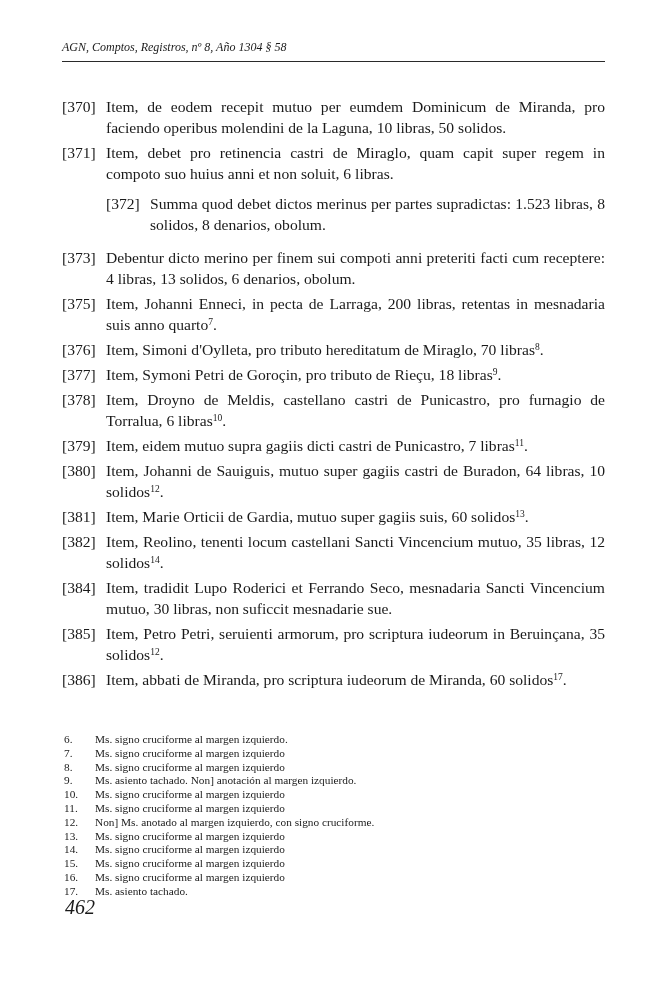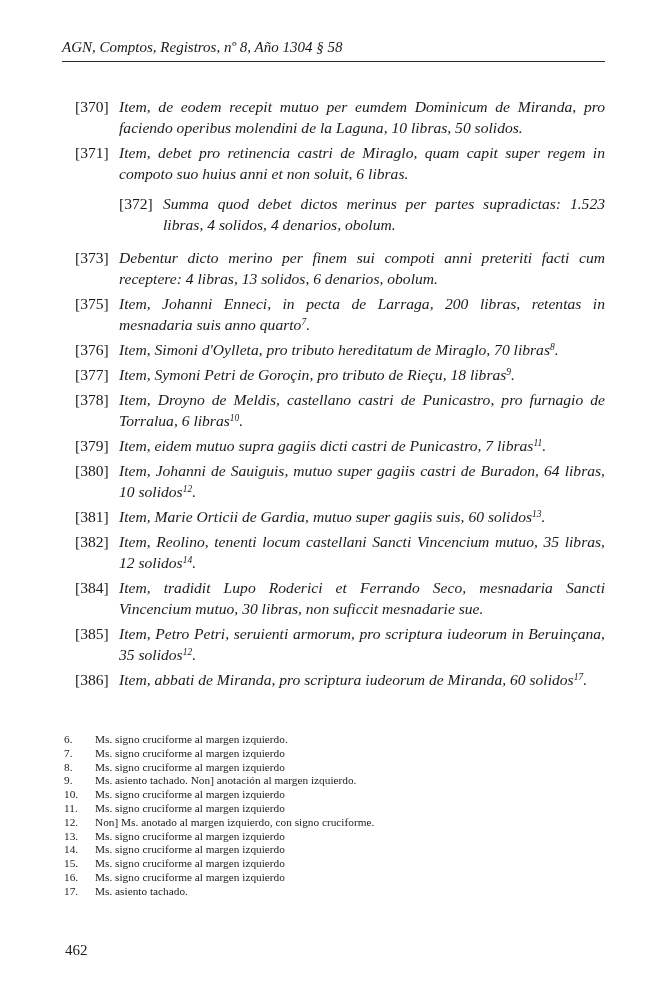--- a/index.html
+++ b/index.html
@@ -2,60 +2,60 @@
 <html><head>
 <meta charset="utf-8">
 <style>
   html, body { margin: 0; padding: 0; background: #ffffff; }
   body {
     width: 660px; height: 1000px; position: relative; overflow: hidden;
     font-family: "Liberation Serif", "DejaVu Serif", serif; color: #1a1a1a;
   }
   .running-head {
     position: absolute; left: 62px; top: 38px; width: 543px;
-    font-style: italic; font-size: 15px; line-height: 18px;
+    font-style: italic; font-size: 12px; line-height: 18px;
   }
   .head-rule {
     position: absolute; left: 62px; top: 61px; width: 543px; height: 0;
     border-top: 1.4px solid #2a2a2a;
   }
   .entries { position: absolute; left: 62px; top: 96px; width: 543px; }
   .entry {
     display: flex; font-size: 15.6px; line-height: 21px; margin-bottom: 4px;
     text-align: justify;
   }
-  .entry .num { flex: 0 0 44px; white-space: nowrap; margin-left: 13px; }
-  .entry .txt { flex: 1; text-align: justify; font-style: italic; }
+  .entry .num { flex: 0 0 44px; white-space: nowrap; }
+  .entry .txt { flex: 1; text-align: justify; }
   .entry.sum { margin-left: 44px; margin-top: 9px; margin-bottom: 12px; }
   sup { font-size: 9.5px; line-height: 0; vertical-align: 5px; }
   .notes { position: absolute; left: 64px; top: 733px; width: 400px; }
   .note { display: flex; font-size: 11.3px; line-height: 13.8px; }
   .note .nn { flex: 0 0 31px; }
   .page-number {
-    position: absolute; left: 65px; top: 942px; font-size: 15px;
+    position: absolute; left: 65px; top: 896px; font-size: 20px; font-style: italic;
   }
 </style>
 </head>
 <body>
 
 <div class="running-head">AGN, Comptos, Registros, nº 8, Año 1304 § 58</div>
 <div class="head-rule"></div>
 
 <div class="entries">
   <div class="entry">
     <span class="num">[370]</span>
     <span class="txt"><span>Item, de eodem recepit mutuo per eumdem Dominicum de Miranda, pro faciendo operibus molendini de la Laguna, 10 libras, 50 solidos.</span></span>
   </div>
   <div class="entry">
     <span class="num">[371]</span>
     <span class="txt"><span>Item, debet pro retinencia castri de Miraglo, quam capit super regem in compoto suo huius anni et non soluit, 6 libras.</span></span>
   </div>
   <div class="entry sum">
     <span class="num">[372]</span>
-    <span class="txt"><span>Summa quod debet dictos merinus per partes supradictas: 1.523 libras, 4 solidos, 4 denarios, obolum.</span></span>
+    <span class="txt"><span>Summa quod debet dictos merinus per partes supradictas: 1.523 libras, 8 solidos, 8 denarios, obolum.</span></span>
   </div>
   <div class="entry">
     <span class="num">[373]</span>
     <span class="txt"><span>Debentur dicto merino per finem sui compoti anni preteriti facti cum receptere: 4 libras, 13 solidos, 6 denarios, obolum.</span></span>
   </div>
   <div class="entry">
     <span class="num">[375]</span>
     <span class="txt"><span>Item, Johanni Enneci, in pecta de Larraga, 200 libras, retentas in mesnadaria suis anno quarto</span><sup>7</sup>.</span>
   </div>
   <div class="entry">

